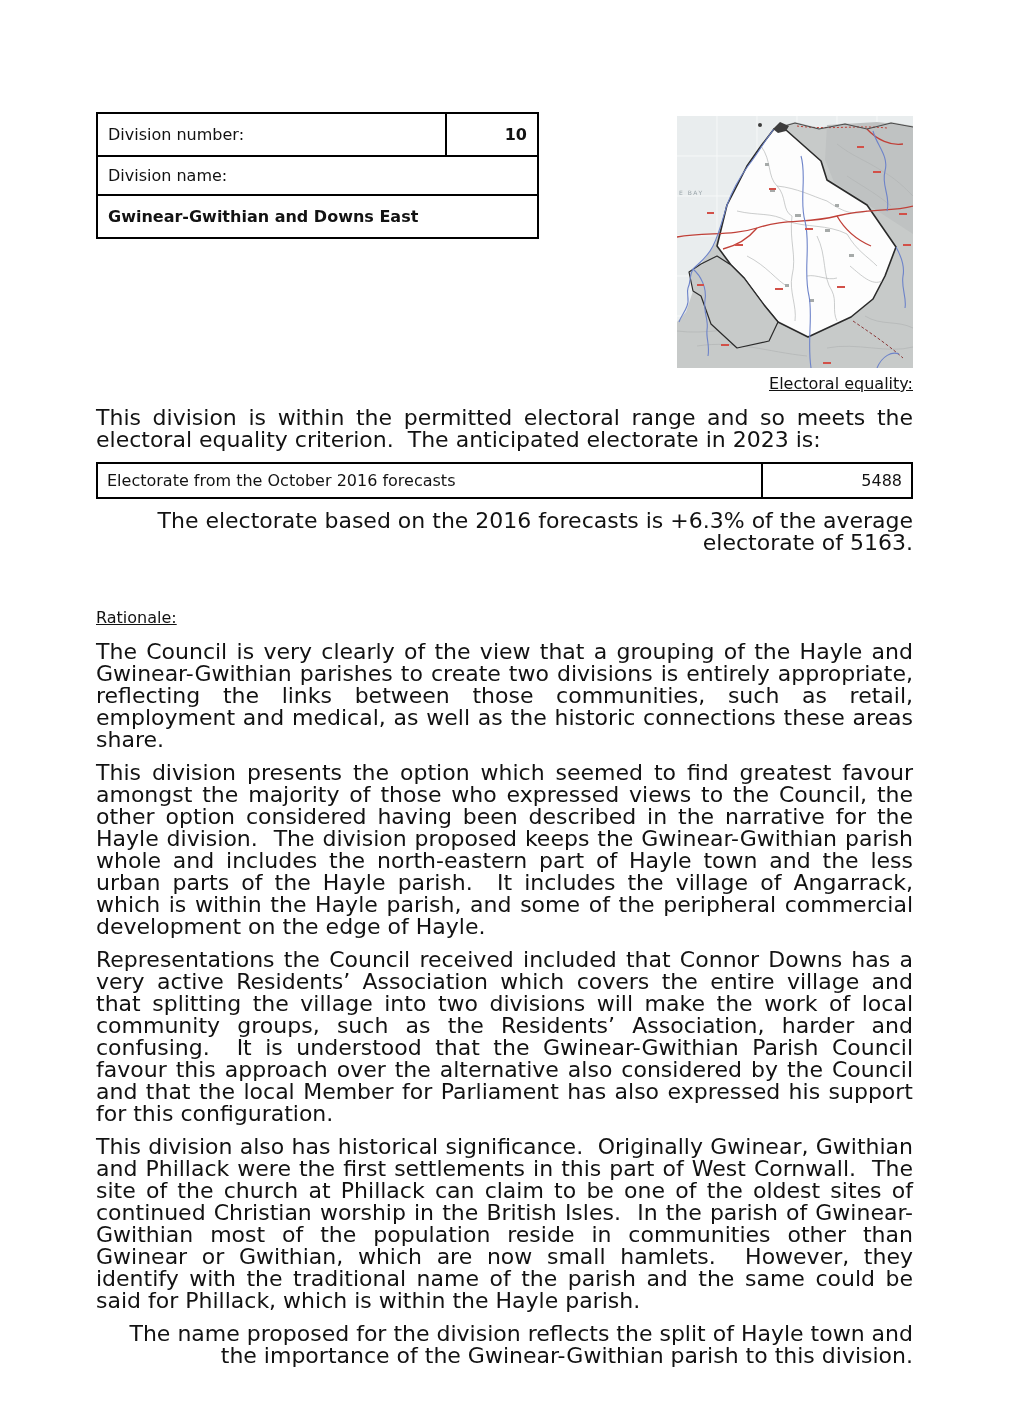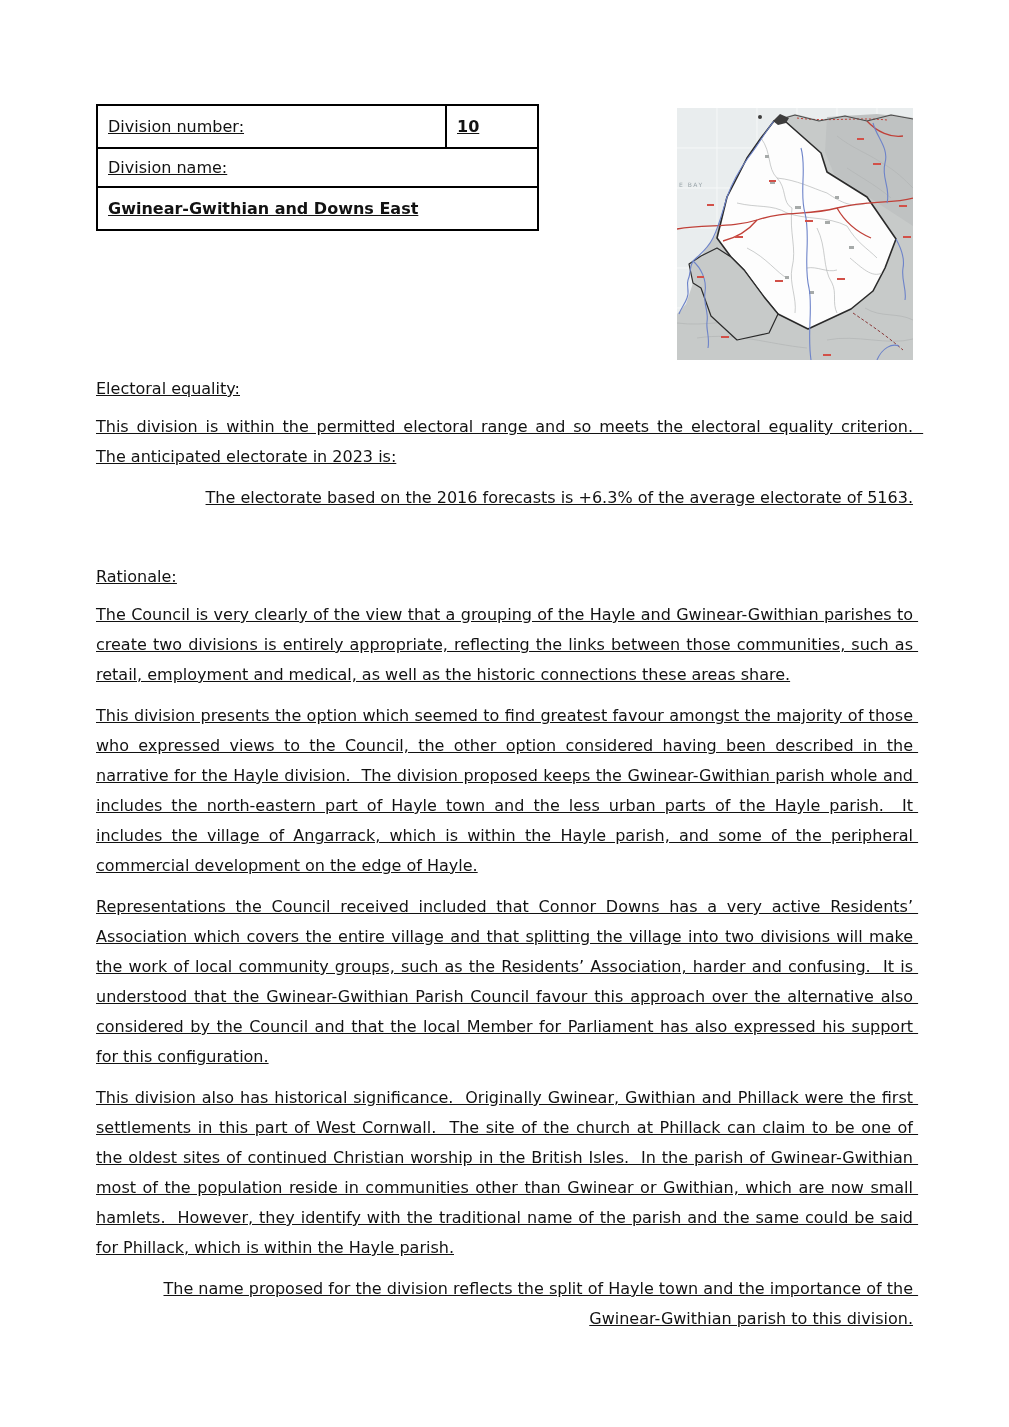--- a/index.html
+++ b/index.html
@@ -4,51 +4,51 @@
 <style>
   html,body { margin:0; padding:0; background:#ffffff; }
   .page {
     position:relative;
     width:1009px; height:1427px;
     background:#ffffff;
     font-family:"DejaVu Sans","Liberation Sans",sans-serif;
     color:#121212;
     overflow:hidden;
   }
-  .content { position:absolute; left:96px; top:8px; width:817px;text-decoration:underline; }
+  .content { position:absolute; left:96px; top:16px; width:817px; }
 
   
   .top-row { margin-top:96px; display:flex; justify-content:space-between; align-items:flex-start; height:256px; }
   .division-table { border-collapse:collapse; width:443px; table-layout:fixed; }
   .division-table td {
     border:2px solid #000;
     padding:0 10px;
     font-size:16px;
     vertical-align:middle;
   }
   .dt-r1 td { height:41px; }
   .dt-r2 td { height:37px; }
   .dt-r3 td { height:41px; }
-  .dt-num { text-align:left; font-weight:bold; }
+  .dt-num { text-align:right; font-weight:bold; }
   .dt-name-value { font-weight:bold; }
   .map-wrap { width:236px; height:252px; margin-top:4px; }
 
   
   .section-heading {
     font-size:16px; font-weight:normal;
     text-decoration:underline;
     margin:0; padding:0;
     line-height:24px;
   }
-  .h-electoral { margin-top:17px; }
+  .h-electoral { margin-top:4px;text-align:right; }
   .h-rationale { margin-top:52px; }
 
   
   .para {
-    font-size:16px; line-height:30px;
+    font-size:22px; line-height:22px;
     text-align:justify;
     white-space:pre-wrap;
     margin:11px 0 0 0;
   }
   .para-note { text-align:right; }
   .para-last { text-align:right; }
 
   
   .electorate-table { border-collapse:collapse; width:817px; table-layout:fixed; margin-top:11px; }
   .electorate-table td {
@@ -174,20 +174,28 @@
           </g>
           <text x="2" y="79" font-size="6" fill="#9aa5aa" letter-spacing="1.5" font-family="DejaVu Sans, sans-serif">E BAY</text>
         </svg>
       </div>
     </div>
 
     <h3 class="section-heading h-electoral">Electoral equality:</h3>
 
     <p class="para">This division is within the permitted electoral range and so meets the electoral equality criterion.  The anticipated electorate in 2023 is:</p>
 
+    <table class="electorate-table">
+      <tbody>
+          <tr>
+        <td style="width:645px;">Electorate from the October 2016 forecasts</td>
+        <td class="et-value">5488</td>
+      </tr>
+    </tbody>
+      </table>
 
     <p class="para para-note">The electorate based on the 2016 forecasts is +6.3% of the average electorate of 5163.</p>
 
     <h3 class="section-heading h-rationale">Rationale:</h3>
 
     <p class="para">The Council is very clearly of the view that a grouping of the Hayle and Gwinear-Gwithian parishes to create two divisions is entirely appropriate, reflecting the links between those communities, such as retail, employment and medical, as well as the historic connections these areas share.</p>
     <p class="para">This division presents the option which seemed to find greatest favour amongst the majority of those who expressed views to the Council, the other option considered having been described in the narrative for the Hayle division.  The division proposed keeps the Gwinear-Gwithian parish whole and includes the north-eastern part of Hayle town and the less urban parts of the Hayle parish.  It includes the village of Angarrack, which is within the Hayle parish, and some of the peripheral commercial development on the edge of Hayle.</p>
     <p class="para">Representations the Council received included that Connor Downs has a very active Residents’ Association which covers the entire village and that splitting the village into two divisions will make the work of local community groups, such as the Residents’ Association, harder and confusing.  It is understood that the Gwinear-Gwithian Parish Council favour this approach over the alternative also considered by the Council and that the local Member for Parliament has also expressed his support for this configuration.</p>
     <p class="para">This division also has historical significance.  Originally Gwinear, Gwithian and Phillack were the first settlements in this part of West Cornwall.  The site of the church at Phillack can claim to be one of the oldest sites of continued Christian worship in the British Isles.  In the parish of Gwinear-Gwithian most of the population reside in communities other than Gwinear or Gwithian, which are now small hamlets.  However, they identify with the traditional name of the parish and the same could be said for Phillack, which is within the Hayle parish.</p>
     <p class="para para-last">The name proposed for the division reflects the split of Hayle town and the importance of the Gwinear-Gwithian parish to this division.</p>

